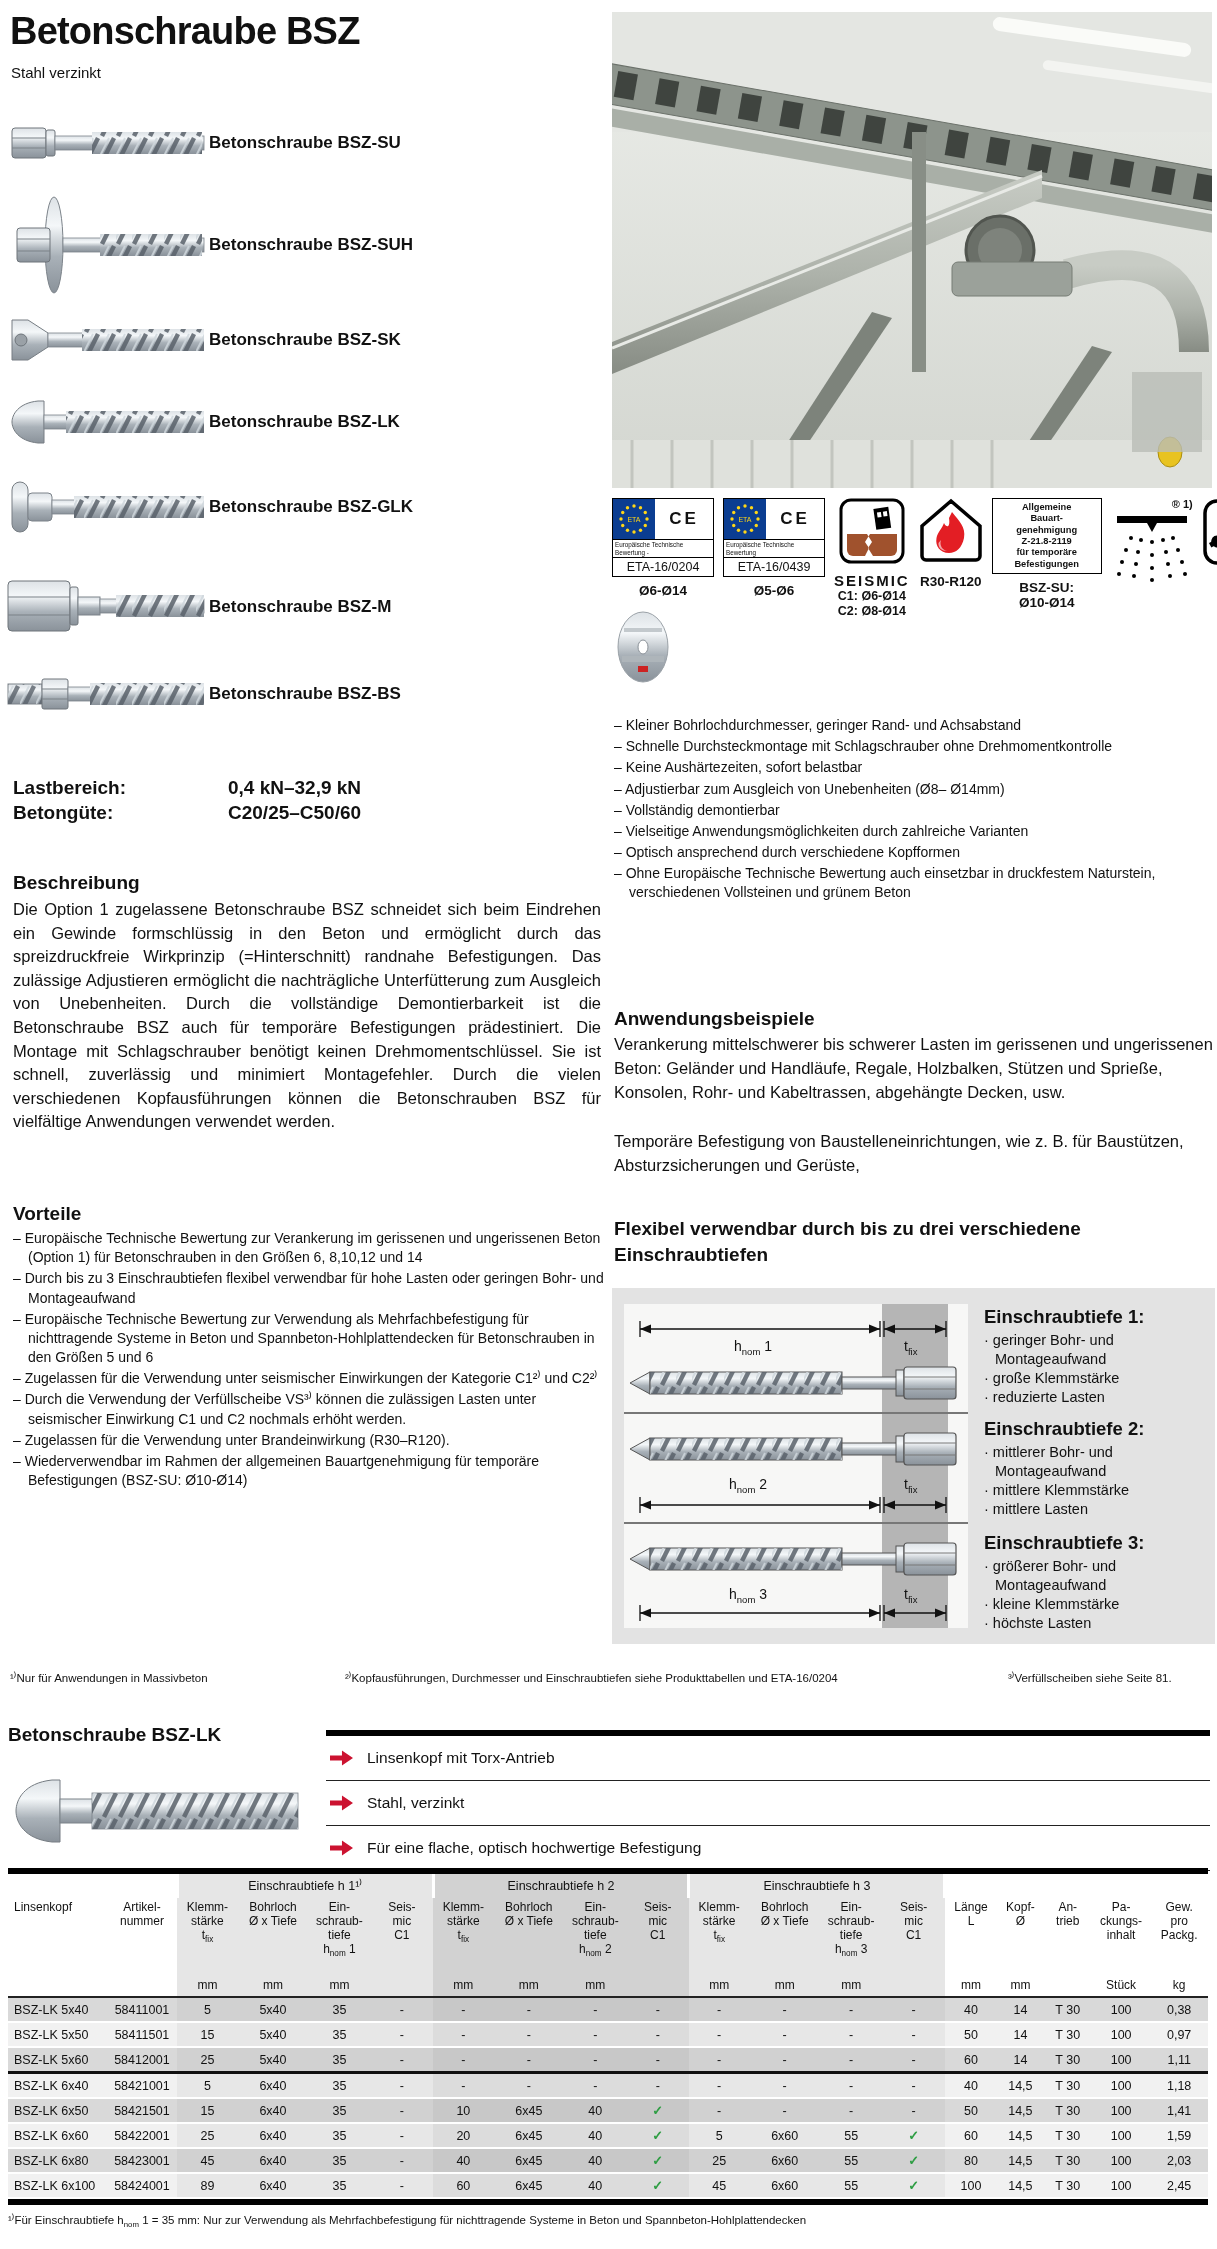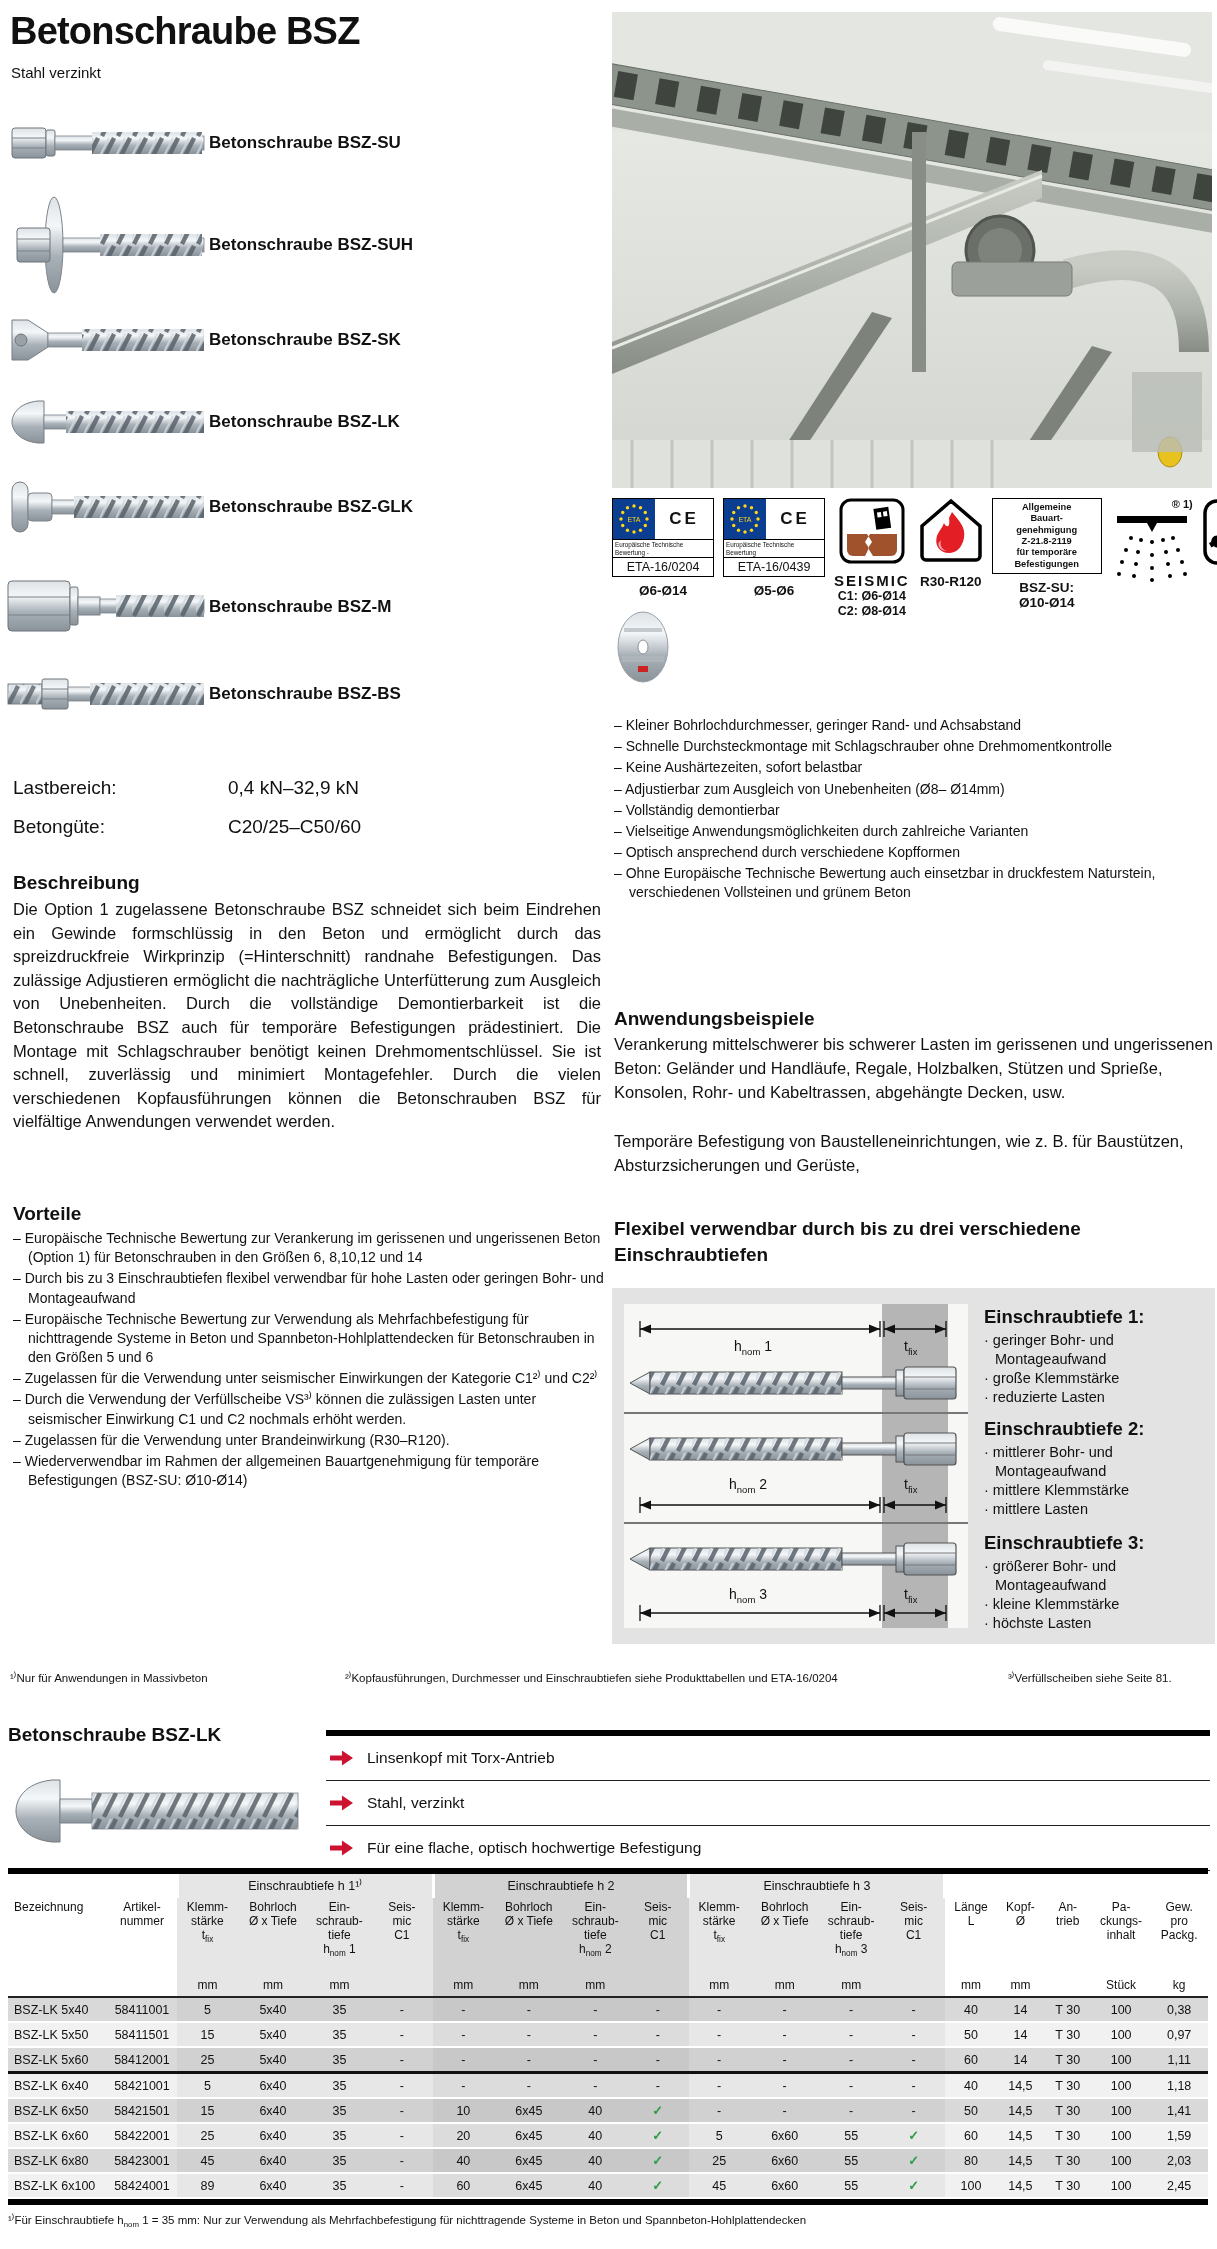--- a/index.html
+++ b/index.html
@@ -7,21 +7,21 @@
         font-family:"Liberation Sans",sans-serif;color:#111;overflow:hidden;}
   .abs{position:absolute;}
   .h1{font-size:38px;font-weight:700;letter-spacing:-0.8px;line-height:1.05;}
   .sub{font-size:15px;}
   .sechead{font-size:19px;font-weight:700;}
   .body-text{font-size:16.5px;line-height:1.43;text-align:justify;}
   .plain-text{font-size:16.5px;line-height:1.45;}
   .dashlist .li{font-size:14px;line-height:1.37;padding-left:15px;text-indent:-15px;margin-bottom:2px;}
   .prod-row{display:flex;align-items:center;}
   .prod-label{font-size:17px;font-weight:700;white-space:nowrap;text-align:center;}
-  .spec-grid{display:grid;grid-template-columns:215px auto;row-gap:17px;font-size:19px;font-weight:400;}
+  .spec-grid{display:grid;grid-template-columns:215px auto;row-gap:3px;font-size:19px;font-weight:700;}
   .fn{font-size:11.5px;}
   .bar{background:#000;height:6px;}
   
   #certrow{display:flex;align-items:flex-start;gap:9px;}
   .cert{text-align:center;}
   .badge{width:100px;border:1.5px solid #000;background:#fff;}
   .badge-top{display:flex;height:40px;border-bottom:1px solid #000;}
   .eu{width:42px;background:#0b3d91;display:flex;align-items:center;justify-content:center;}
   .ce{flex:1;font-size:17px;font-weight:700;display:flex;align-items:center;justify-content:center;letter-spacing:3px;font-family:"Liberation Sans",sans-serif;}
   .badge-small{font-size:6.3px;line-height:1.2;text-align:left;padding:1px 2px;height:15px;overflow:hidden;border-bottom:1px solid #000;}
@@ -576,21 +576,21 @@
         </colgroup>
         <thead>
           <tr class="grp">
             <th class="hp" colspan="2"></th>
             <th class="gA gb" colspan="4">Einschraubtiefe h 1¹⁾</th>
             <th class="gB gb" colspan="4">Einschraubtiefe h 2</th>
             <th class="gA gb" colspan="4">Einschraubtiefe h 3</th>
             <th class="hp" colspan="5"></th>
           </tr>
           <tr class="lbl">
-            <th class="hp bez">Bezeichnung</th>
+            <th class="hp bez">Linsenkopf</th>
             <th class="hp">Artikel-<br>nummer</th>
             <th class="gA">Klemm-<br>stärke<br>t<sub>fix</sub></th>
             <th class="gA">Bohrloch<br>Ø x Tiefe</th>
             <th class="gA">Ein-<br>schraub-<br>tiefe<br>h<sub>nom</sub> 1</th>
             <th class="gA">Seis-<br>mic<br>C1</th>
             <th class="gB">Klemm-<br>stärke<br>t<sub>fix</sub></th>
             <th class="gB">Bohrloch<br>Ø x Tiefe</th>
             <th class="gB">Ein-<br>schraub-<br>tiefe<br>h<sub>nom</sub> 2</th>
             <th class="gB">Seis-<br>mic<br>C1</th>
             <th class="gA">Klemm-<br>stärke<br>t<sub>fix</sub></th>

